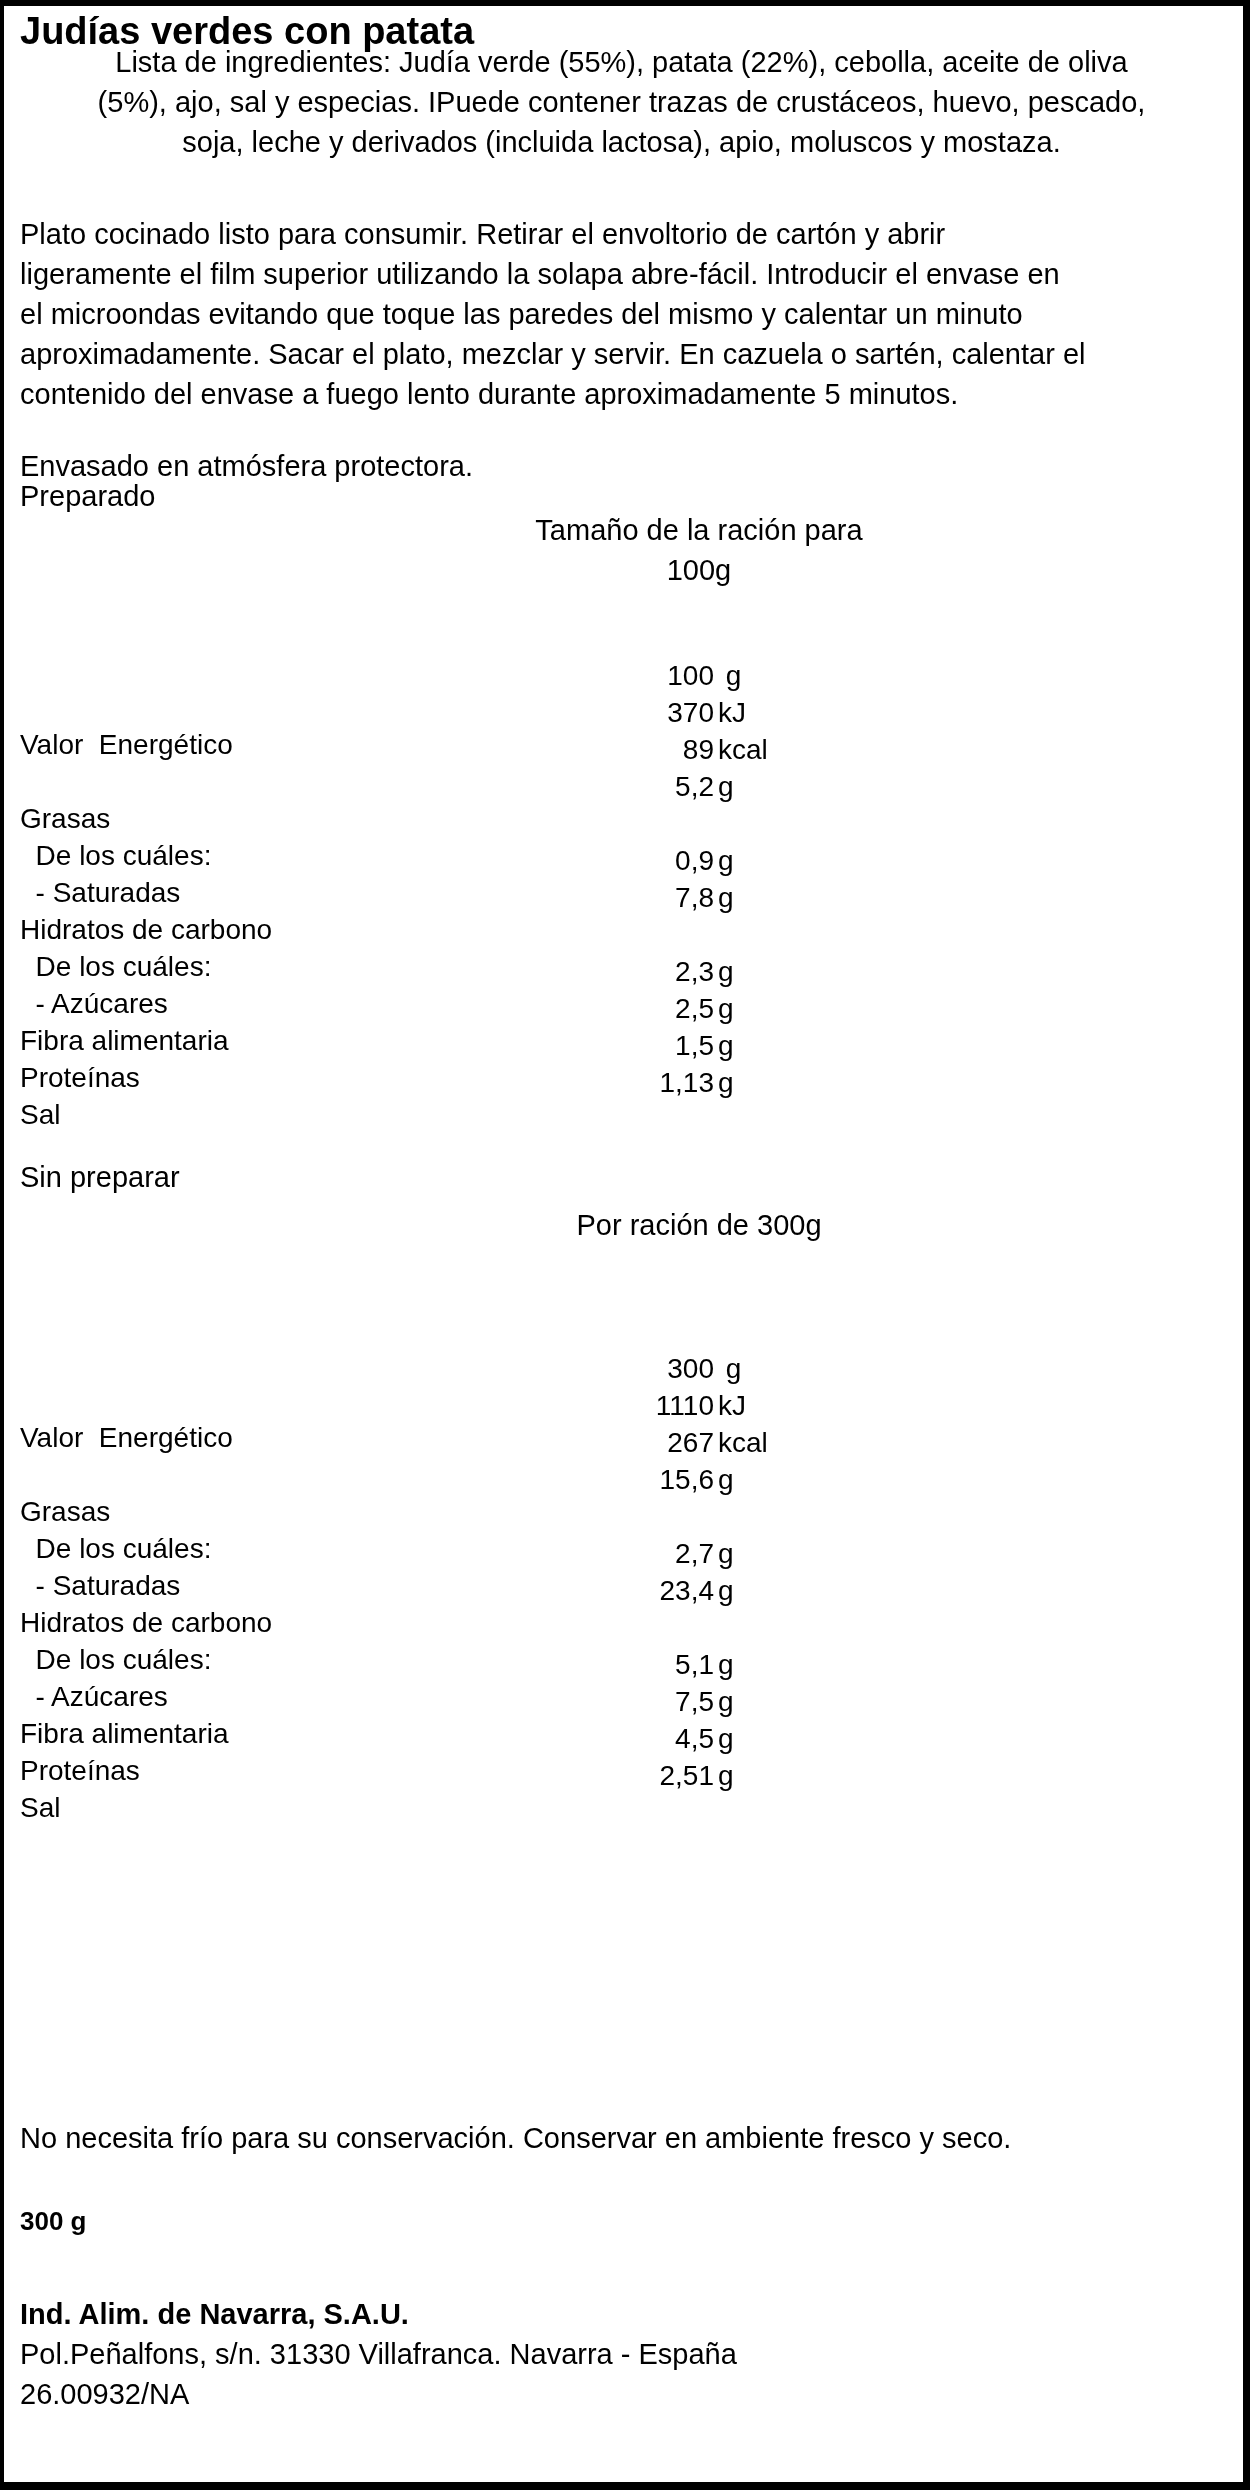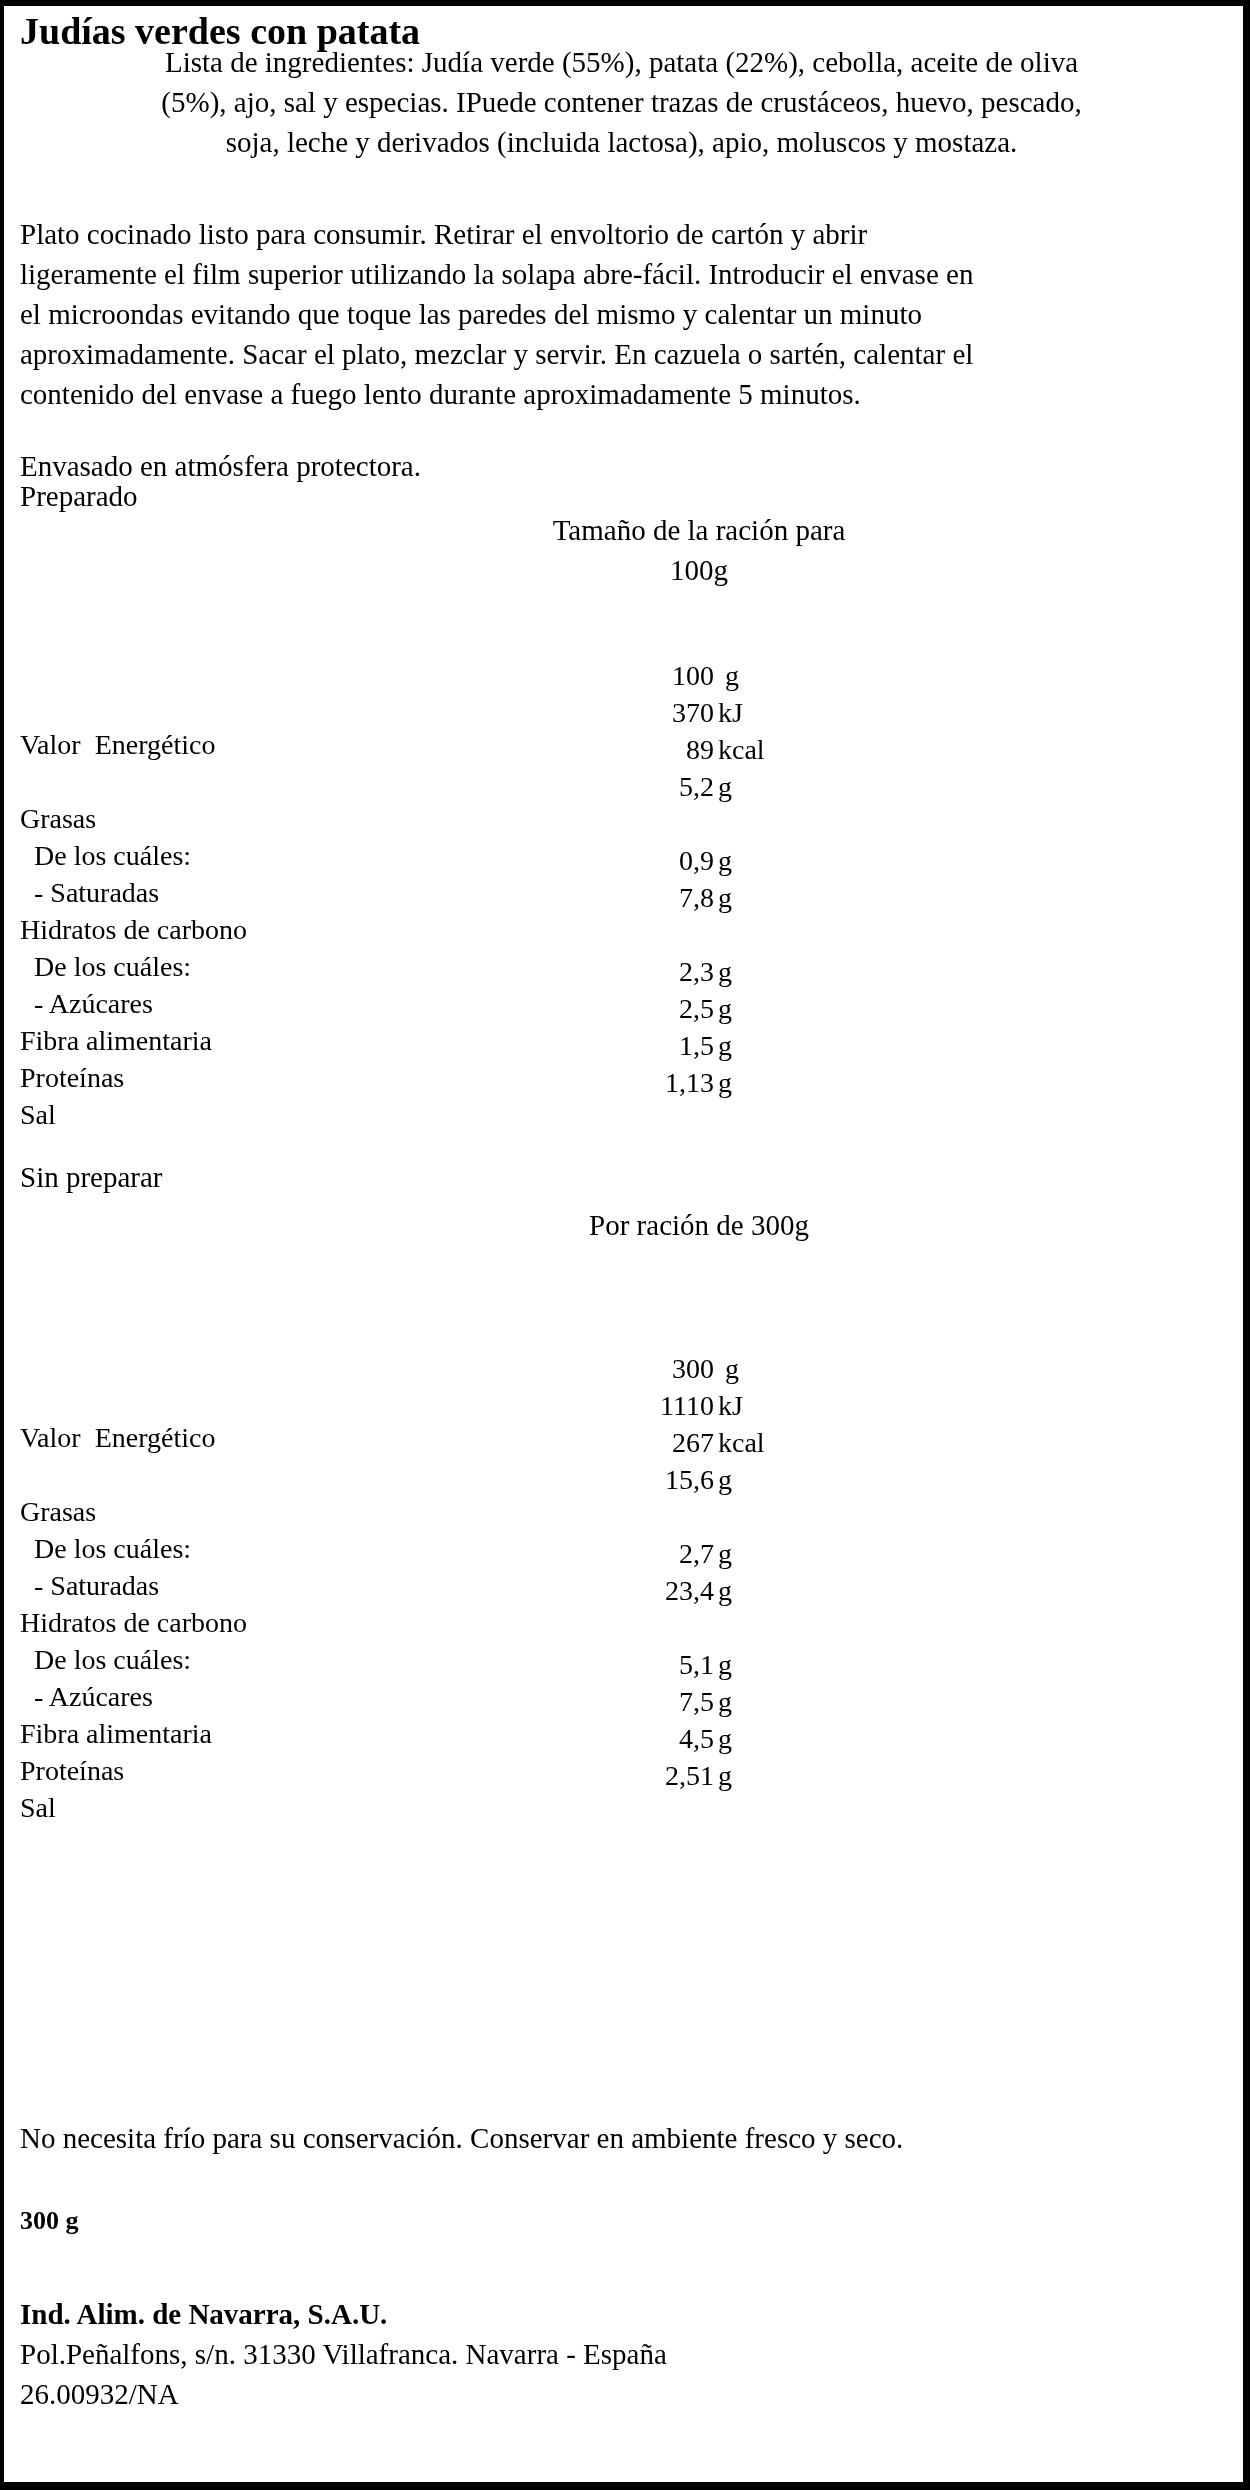--- a/index.html
+++ b/index.html
@@ -9,21 +9,21 @@
   }
   .page {
     position: relative;
     width: 1250px;
     height: 2490px;
     box-sizing: border-box;
     background: #ffffff;
     border-style: solid;
     border-color: #000000;
     border-width: 6px 7px 8px 4px;
-    font-family: Liberation Serif, serif;
+    font-family: Liberation Sans, sans-serif;
     color: #000000;
     font-size: 29px;
     line-height: 40px;
     overflow: hidden;
   }
   .abs { position: absolute; left: 16px; right: 20px; }
   .title {
     top: 2px;
     font-size: 38px;
     line-height: 46px;

